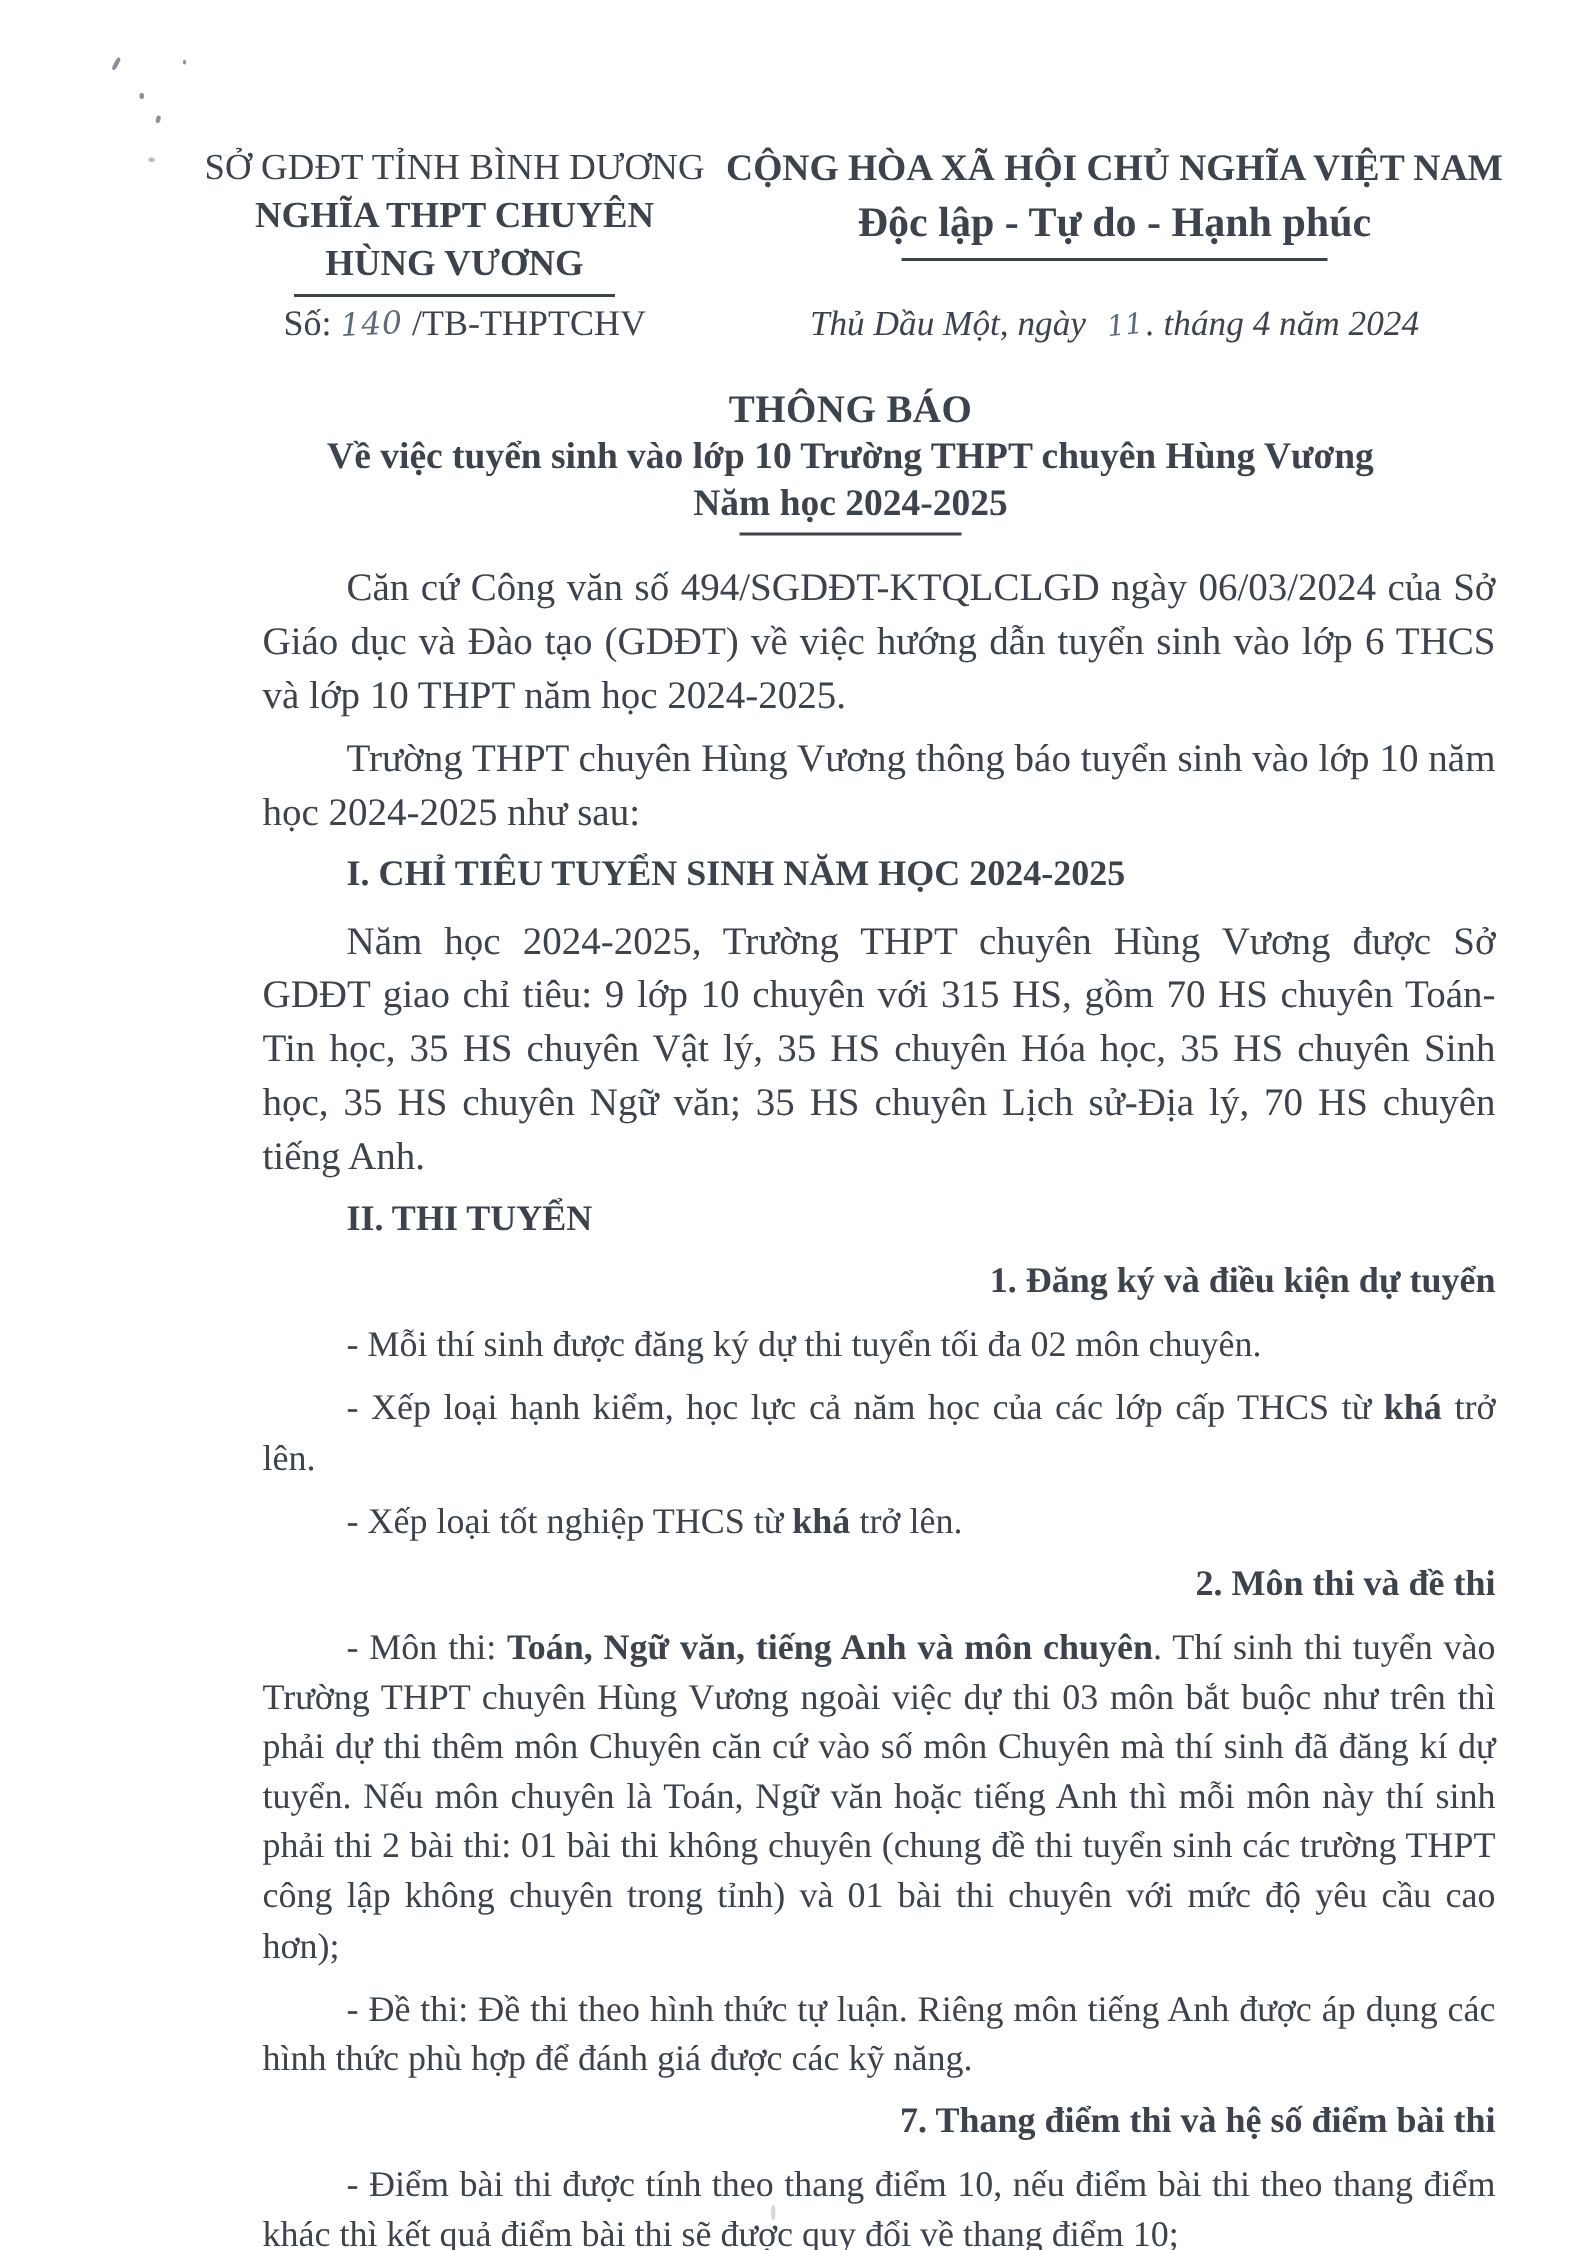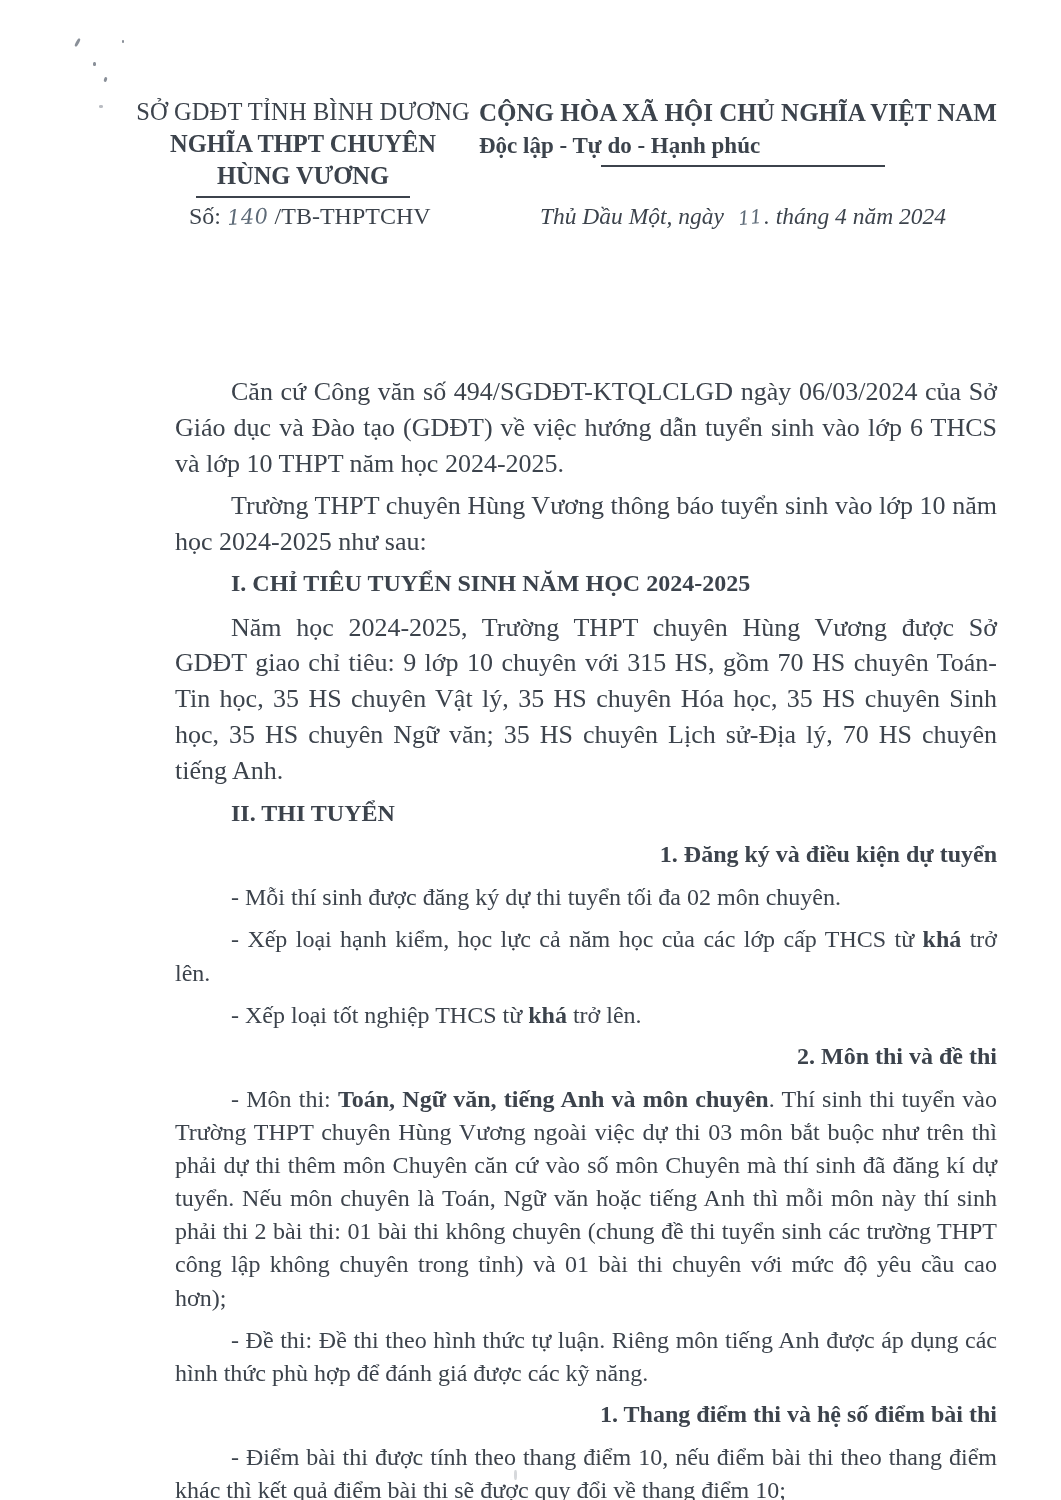--- a/index.html
+++ b/index.html
@@ -39,20 +39,21 @@
     display: flex;
     align-items: flex-start;
   }
   .hdr-left {
     width: 352px;
     text-align: center;
     line-height: 1.3;
   }
   .hdr-right {
     flex: 1;
+    text-align: center;
     line-height: 1.32;
   }
   .org-line1 {
     font-size: 24.5px;
     letter-spacing: .1px;
     white-space: nowrap;
   }
   .org-line2, .org-line3 {
     font-weight: bold;
     font-size: 24.5px;
@@ -65,21 +66,21 @@
     background: #3c434c;
     margin: 3px auto 0 auto;
   }
   .nation-line1 {
     font-weight: bold;
     font-size: 25px;
     white-space: nowrap;
   }
   .nation-line2 {
     font-weight: bold;
-    font-size: 23px;
+    font-size: 28px;
     margin-top: 2px;
     white-space: nowrap;
   }
   .rule-nation {
     width: 284px;
     height: 2px;
     background: #3c434c;
     margin: 4px auto 0 auto;
   }
 
@@ -211,38 +212,44 @@
       <div class="nation-line2">Độc lập - Tự do - Hạnh phúc</div>
       <div class="rule-nation"></div>
     </div>
   </div>
 
   <div class="meta-row">
     <div class="meta-left"><span>Số:</span><span class="hand">140</span><span>/TB-THPTCHV</span></div>
     <div class="meta-right"><span>Thủ Dầu Một, ngày</span>&nbsp;&nbsp;<span class="hand-day">11</span><span>. tháng 4  năm 2024</span></div>
   </div>
 
+  <div class="title-block">
+    <div class="t-main">THÔNG BÁO</div>
+    <div class="t-sub">Về việc tuyển sinh vào lớp 10 Trường THPT chuyên Hùng Vương</div>
+    <div class="t-year">Năm học 2024-2025</div>
+    <div class="rule-title"></div>
+  </div>
 
   <div class="body">
 
     <p class="para">Căn cứ Công văn số 494/SGDĐT-KTQLCLGD ngày 06/03/2024 của Sở Giáo dục và Đào tạo (GDĐT) về việc hướng dẫn tuyển sinh vào lớp 6 THCS và lớp 10 THPT năm học 2024-2025.</p>
     <p class="para last-of-block">Trường THPT chuyên Hùng Vương thông báo tuyển sinh vào lớp 10 năm học 2024-2025 như sau:</p>
 
     <h2 class="sec">I. CHỈ TIÊU TUYỂN SINH NĂM HỌC 2024-2025</h2>
     <p class="para last-of-block">Năm học 2024-2025, Trường THPT chuyên Hùng Vương được Sở GDĐT giao chỉ tiêu: 9 lớp 10 chuyên với 315 HS, gồm 70 HS chuyên Toán-Tin học, 35 HS chuyên Vật lý, 35 HS chuyên Hóa học, 35 HS chuyên Sinh học, 35 HS chuyên Ngữ văn; 35 HS chuyên Lịch sử-Địa lý, 70 HS chuyên tiếng Anh.</p>
 
     <h2 class="sec">II. THI TUYỂN</h2>
 
     <h3 class="subsec">1. Đăng ký và điều kiện dự tuyển</h3>
     <p class="bullet">- Mỗi thí sinh được đăng ký dự thi tuyển tối đa 02 môn chuyên.</p>
     <p class="bullet"><span>- Xếp loại hạnh kiểm, học lực cả năm học của các lớp cấp THCS từ </span><b>khá</b><span> trở lên.</span></p>
     <p class="bullet"><span>- Xếp loại tốt nghiệp THCS từ </span><b>khá</b><span> trở lên.</span></p>
 
     <h3 class="subsec">2. Môn thi và đề thi</h3>
     <p class="bullet"><span>- Môn thi: </span><b>Toán, Ngữ văn, tiếng Anh và môn chuyên</b><span>. Thí sinh thi tuyển vào Trường THPT chuyên Hùng Vương ngoài việc dự thi 03 môn bắt buộc như trên thì phải dự thi thêm môn Chuyên căn cứ vào số môn Chuyên mà thí sinh đã đăng kí dự tuyển. Nếu môn chuyên là Toán, Ngữ văn hoặc tiếng Anh thì mỗi môn này thí sinh phải thi 2 bài thi: 01 bài thi không chuyên (chung đề thi tuyển sinh các trường THPT công lập không chuyên trong tỉnh) và 01 bài thi chuyên với mức độ yêu cầu cao hơn);</span></p>
     <p class="bullet">- Đề thi: Đề thi theo hình thức tự luận. Riêng môn tiếng Anh được áp dụng các hình thức phù hợp để đánh giá được các kỹ năng.</p>
 
-    <h3 class="subsec">1. Thang điểm thi và hệ số điểm bài thi</h3>
+    <h3 class="subsec">7. Thang điểm thi và hệ số điểm bài thi</h3>
     <p class="bullet">- Điểm bài thi được tính theo thang điểm 10, nếu điểm bài thi theo thang điểm khác thì kết quả điểm bài thi sẽ được quy đổi về thang điểm 10;</p>
     <p class="bullet"></p>
 
   </div>
 </div>
 
 </body></html>

